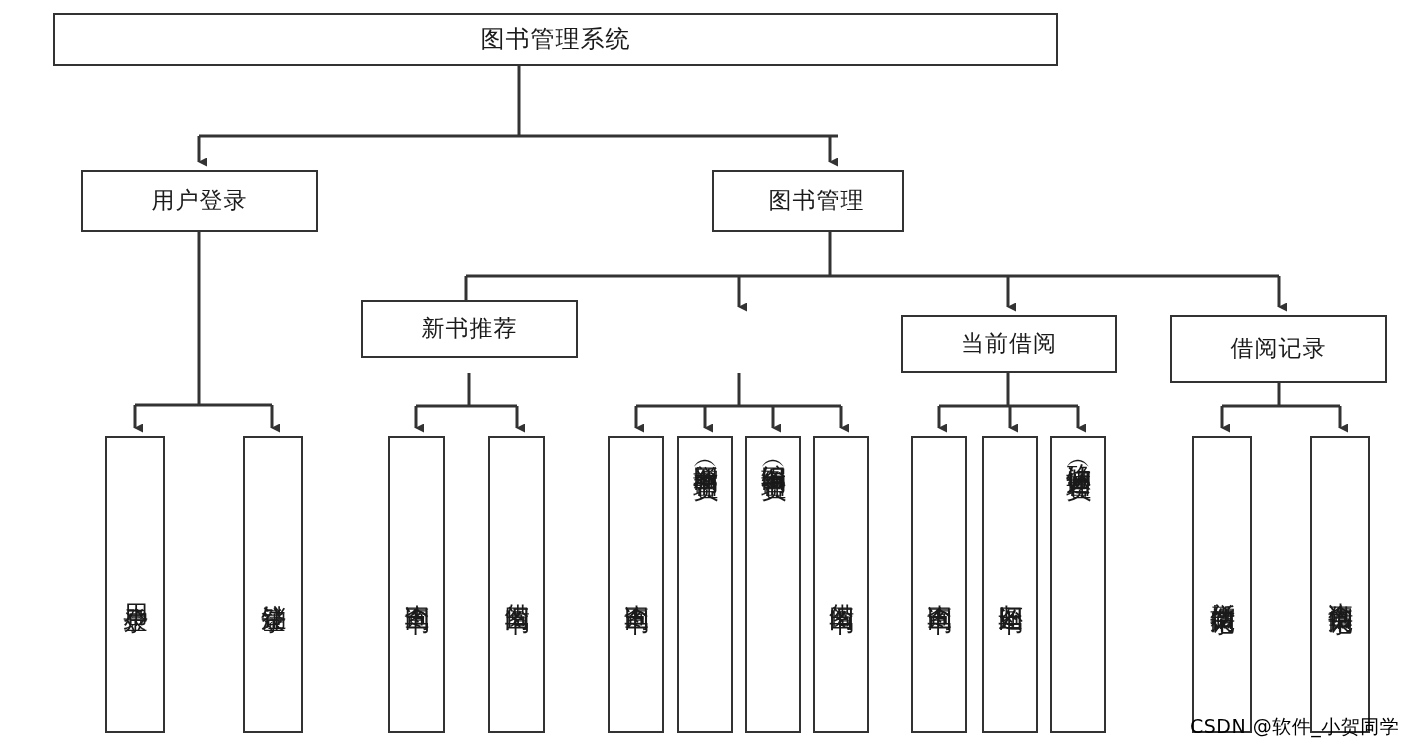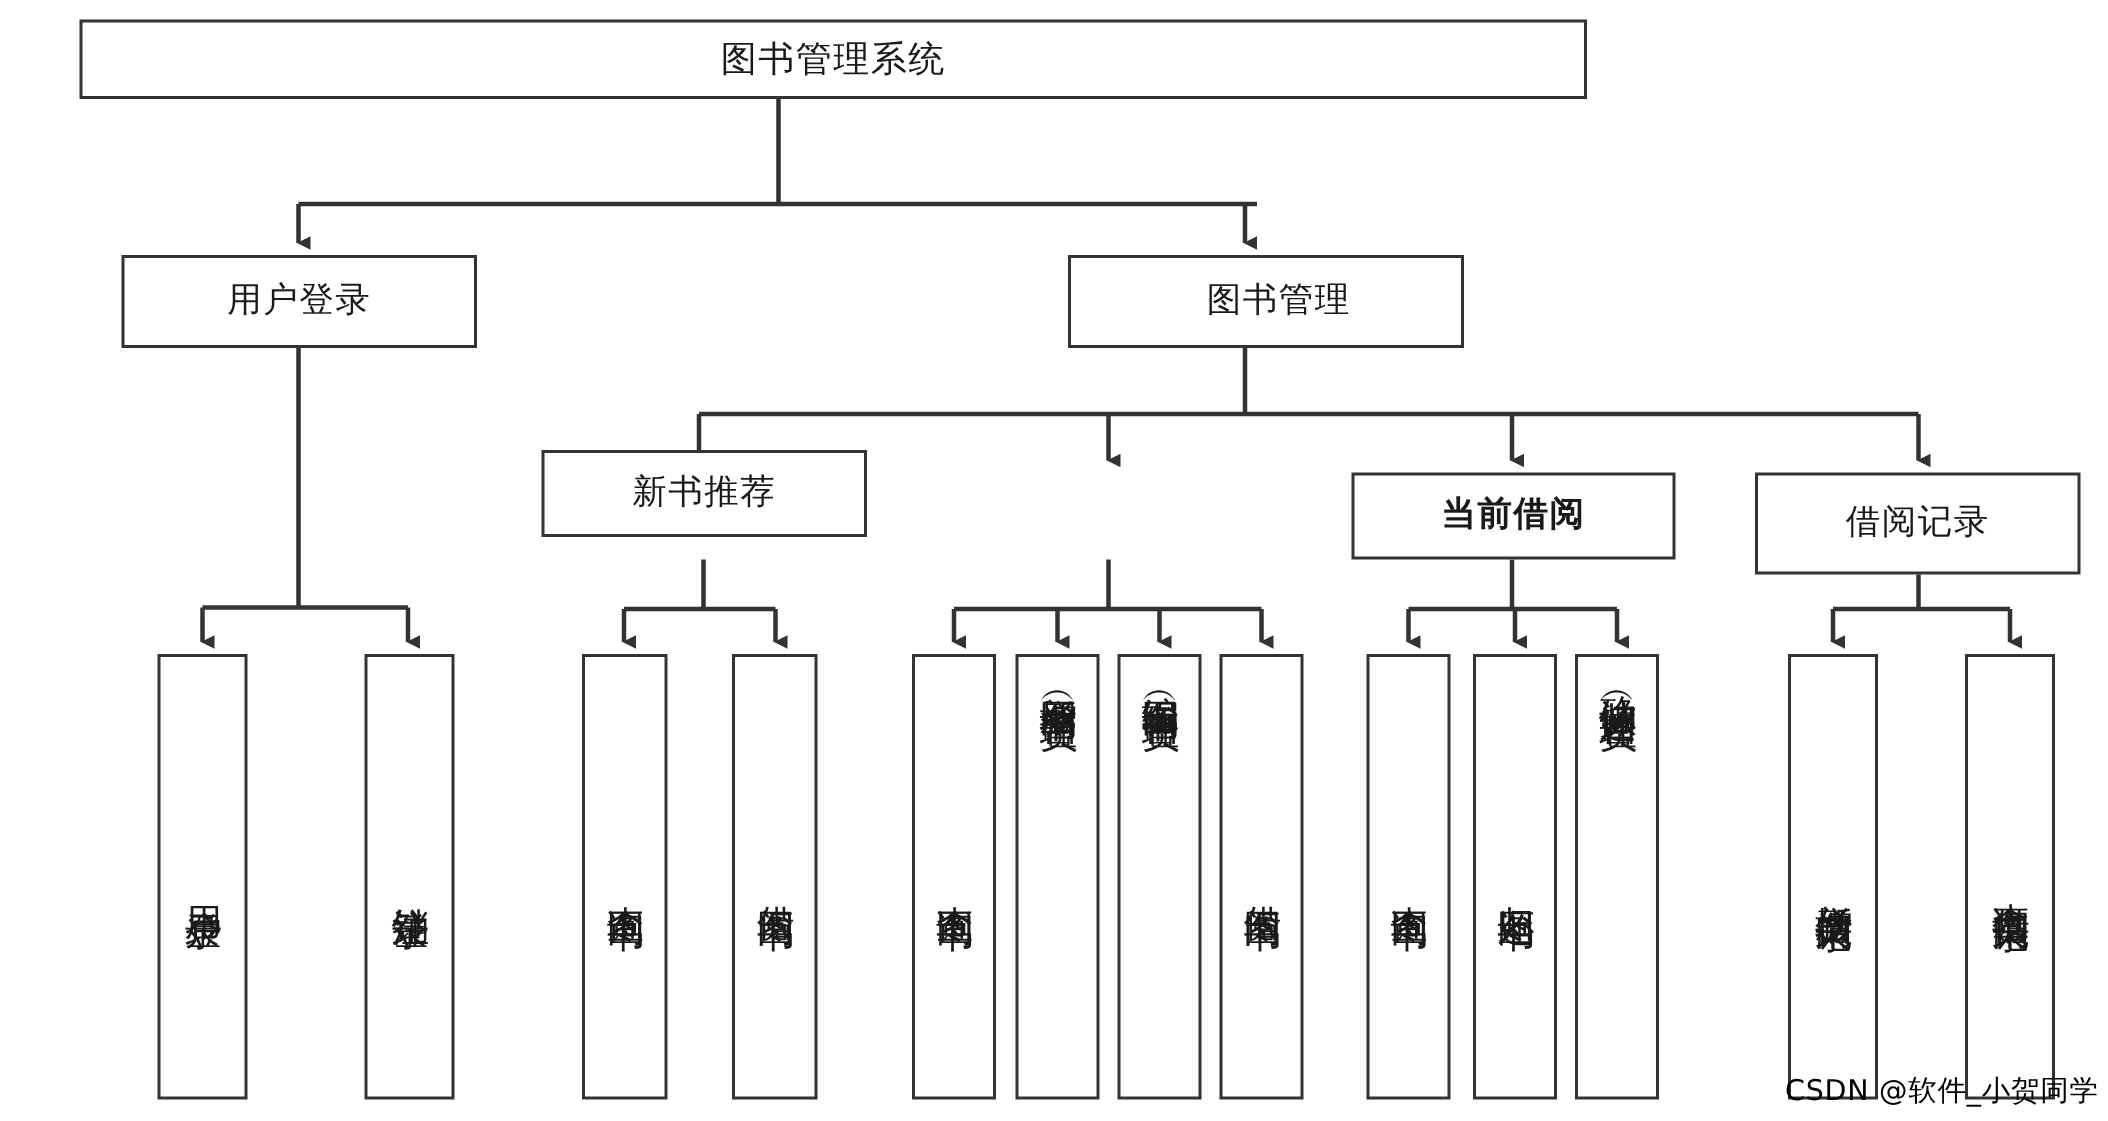--- a/index.html
+++ b/index.html
@@ -128,28 +128,28 @@
     </g>
   </svg>
 
   <div class="node h root" style="left:17px;top:13px;width:1005px;height:53px;margin-left:36px;">
     <span class="node-label">图书管理系统</span>
   </div>
 
   <div class="node h" style="left:81px;top:170px;width:237px;height:62px;">
     <span class="node-label">用户登录</span>
   </div>
-  <div class="node h" style="left:712px;top:170px;width:264px;height:62px;padding-left:17px;">
+  <div class="node h" style="left:712px;top:170px;width:192px;height:62px;padding-left:17px;">
     <span class="node-label">图书管理</span>
   </div>
 
   <div class="node h" style="left:361px;top:300px;width:217px;height:58px;">
     <span class="node-label">新书推荐</span>
   </div>
-  <div class="node h" style="left:901px;top:315px;width:216px;height:58px;font-weight:bold;">
+  <div class="node h" style="left:901px;top:315px;width:216px;height:58px;">
     <span class="node-label">当前借阅</span>
   </div>
   <div class="node h" style="left:1170px;top:315px;width:217px;height:68px;">
     <span class="node-label">借阅记录</span>
   </div>
 
   <div class="node v center" style="left:105px;top:436px;width:60px;height:297px;">
     <span class="node-label">用户登录</span>
   </div>
   <div class="node v center" style="left:243px;top:436px;width:60px;height:297px;">

